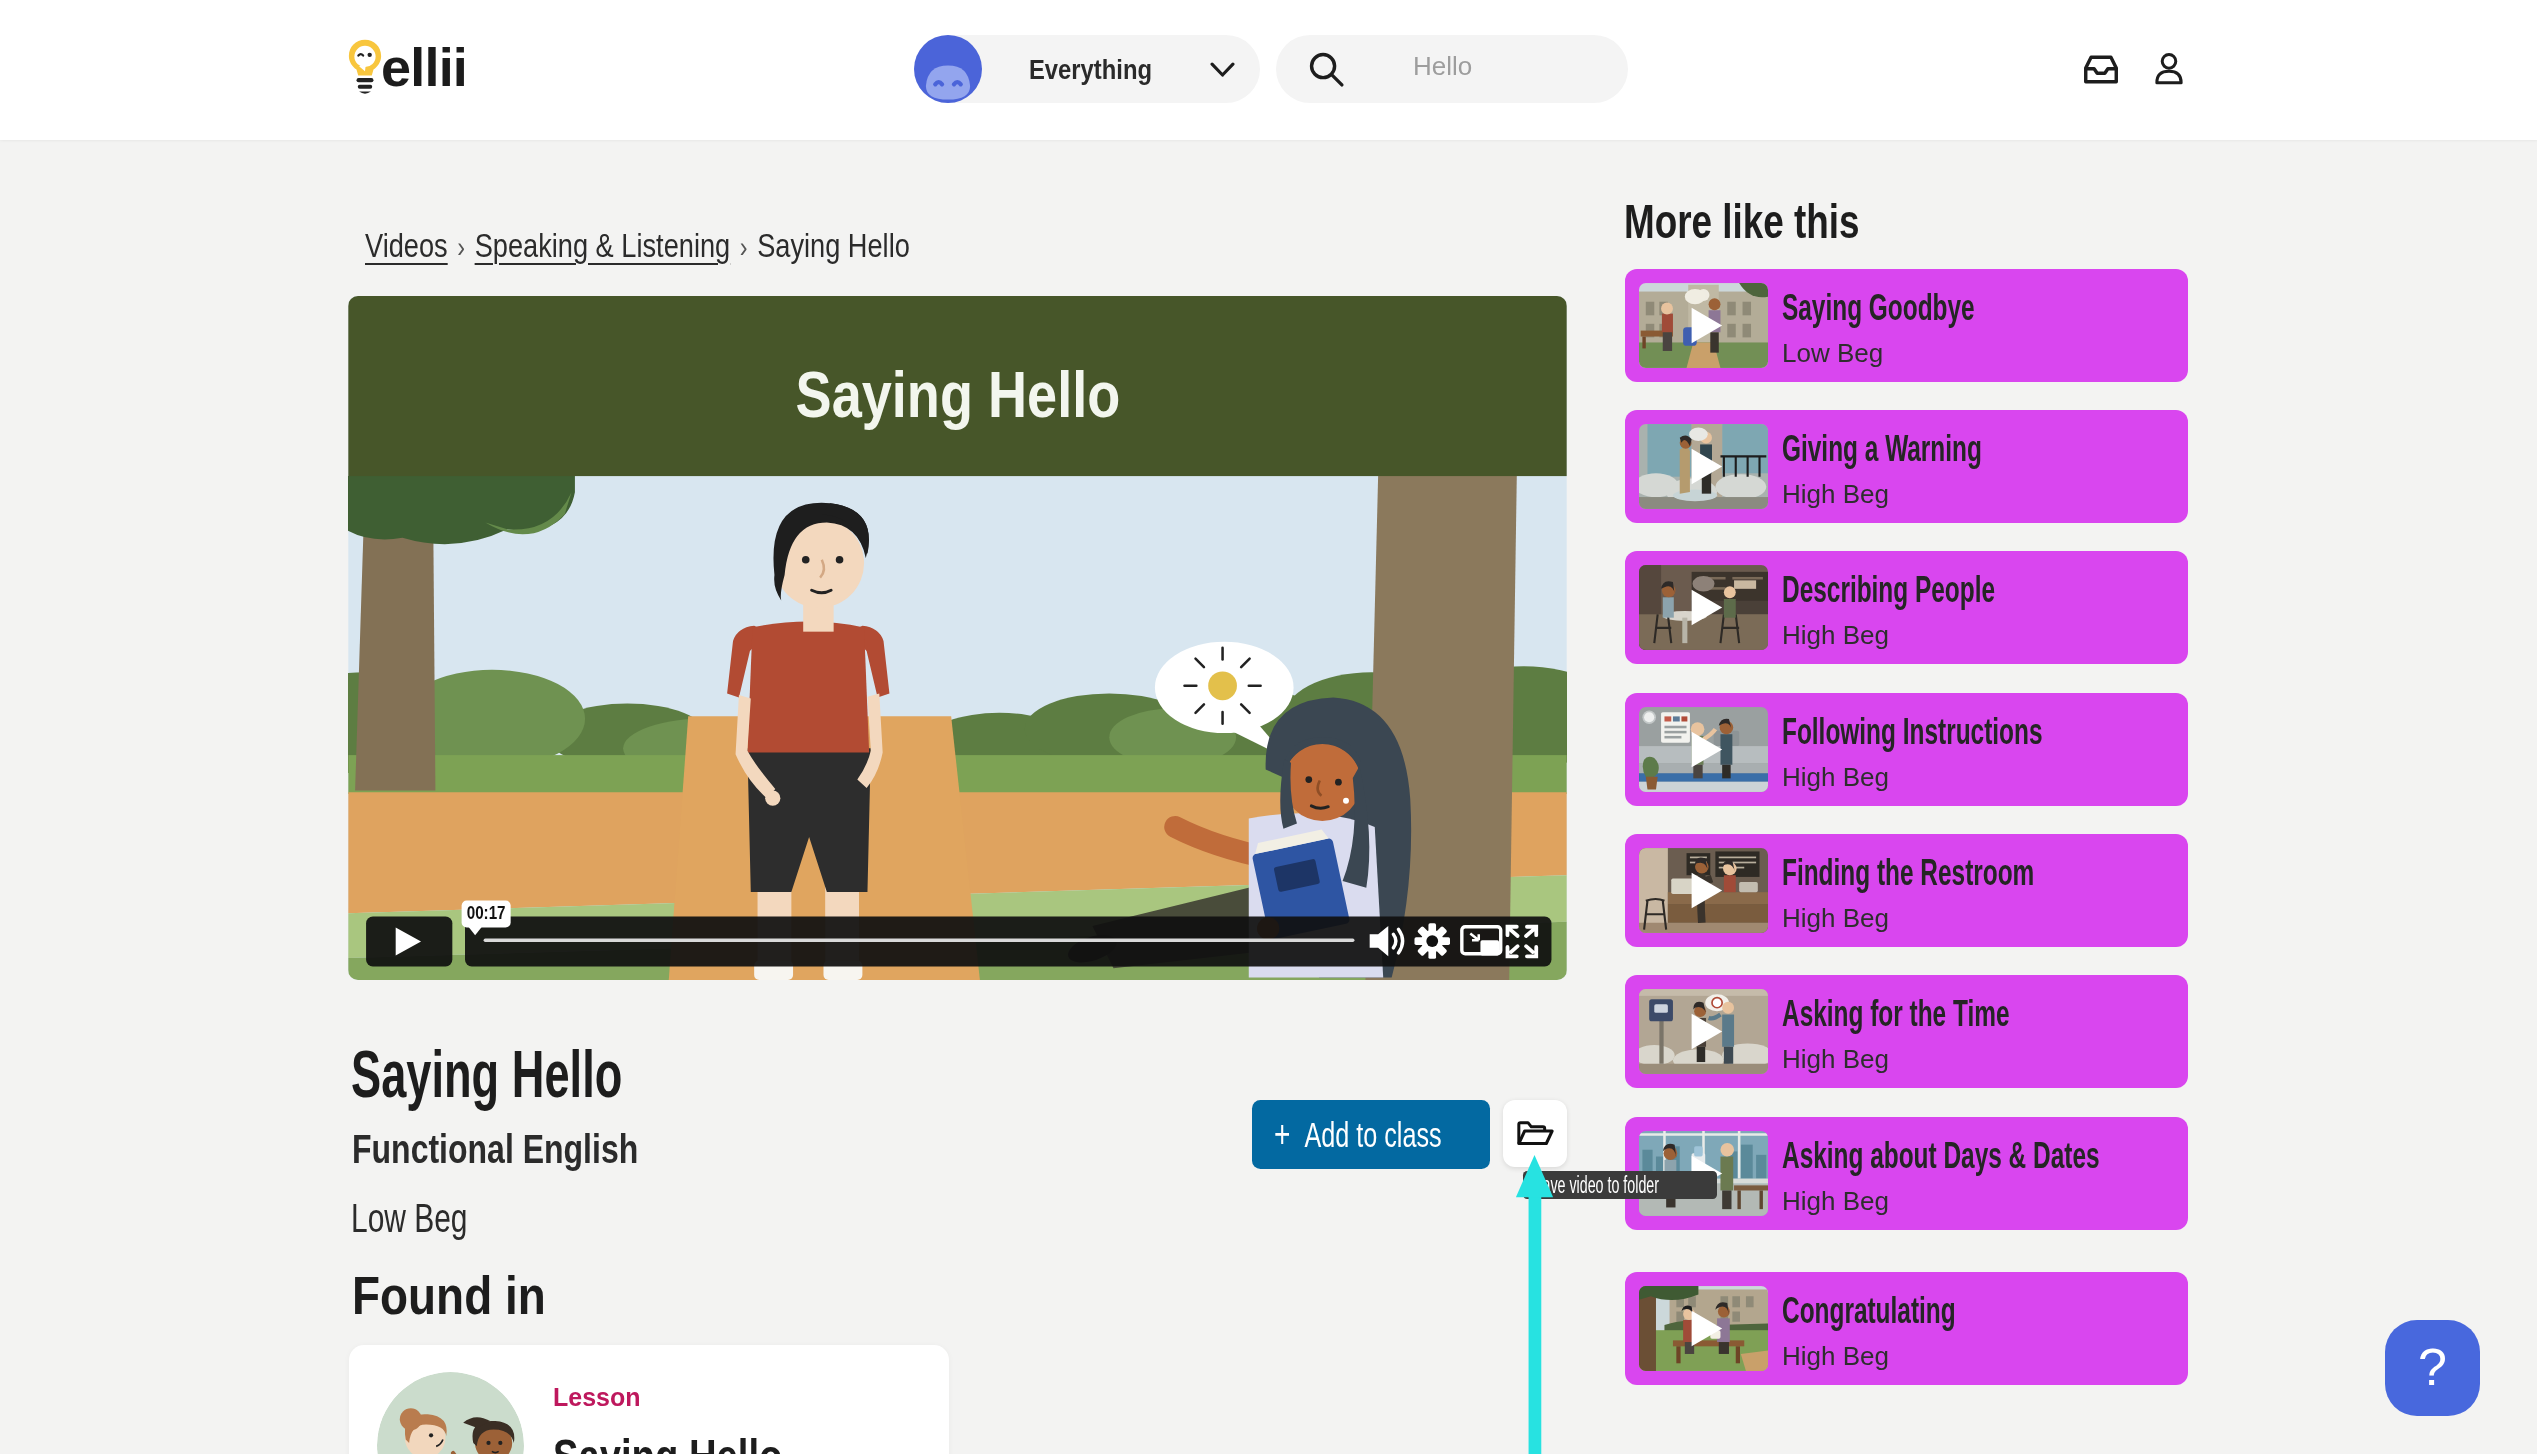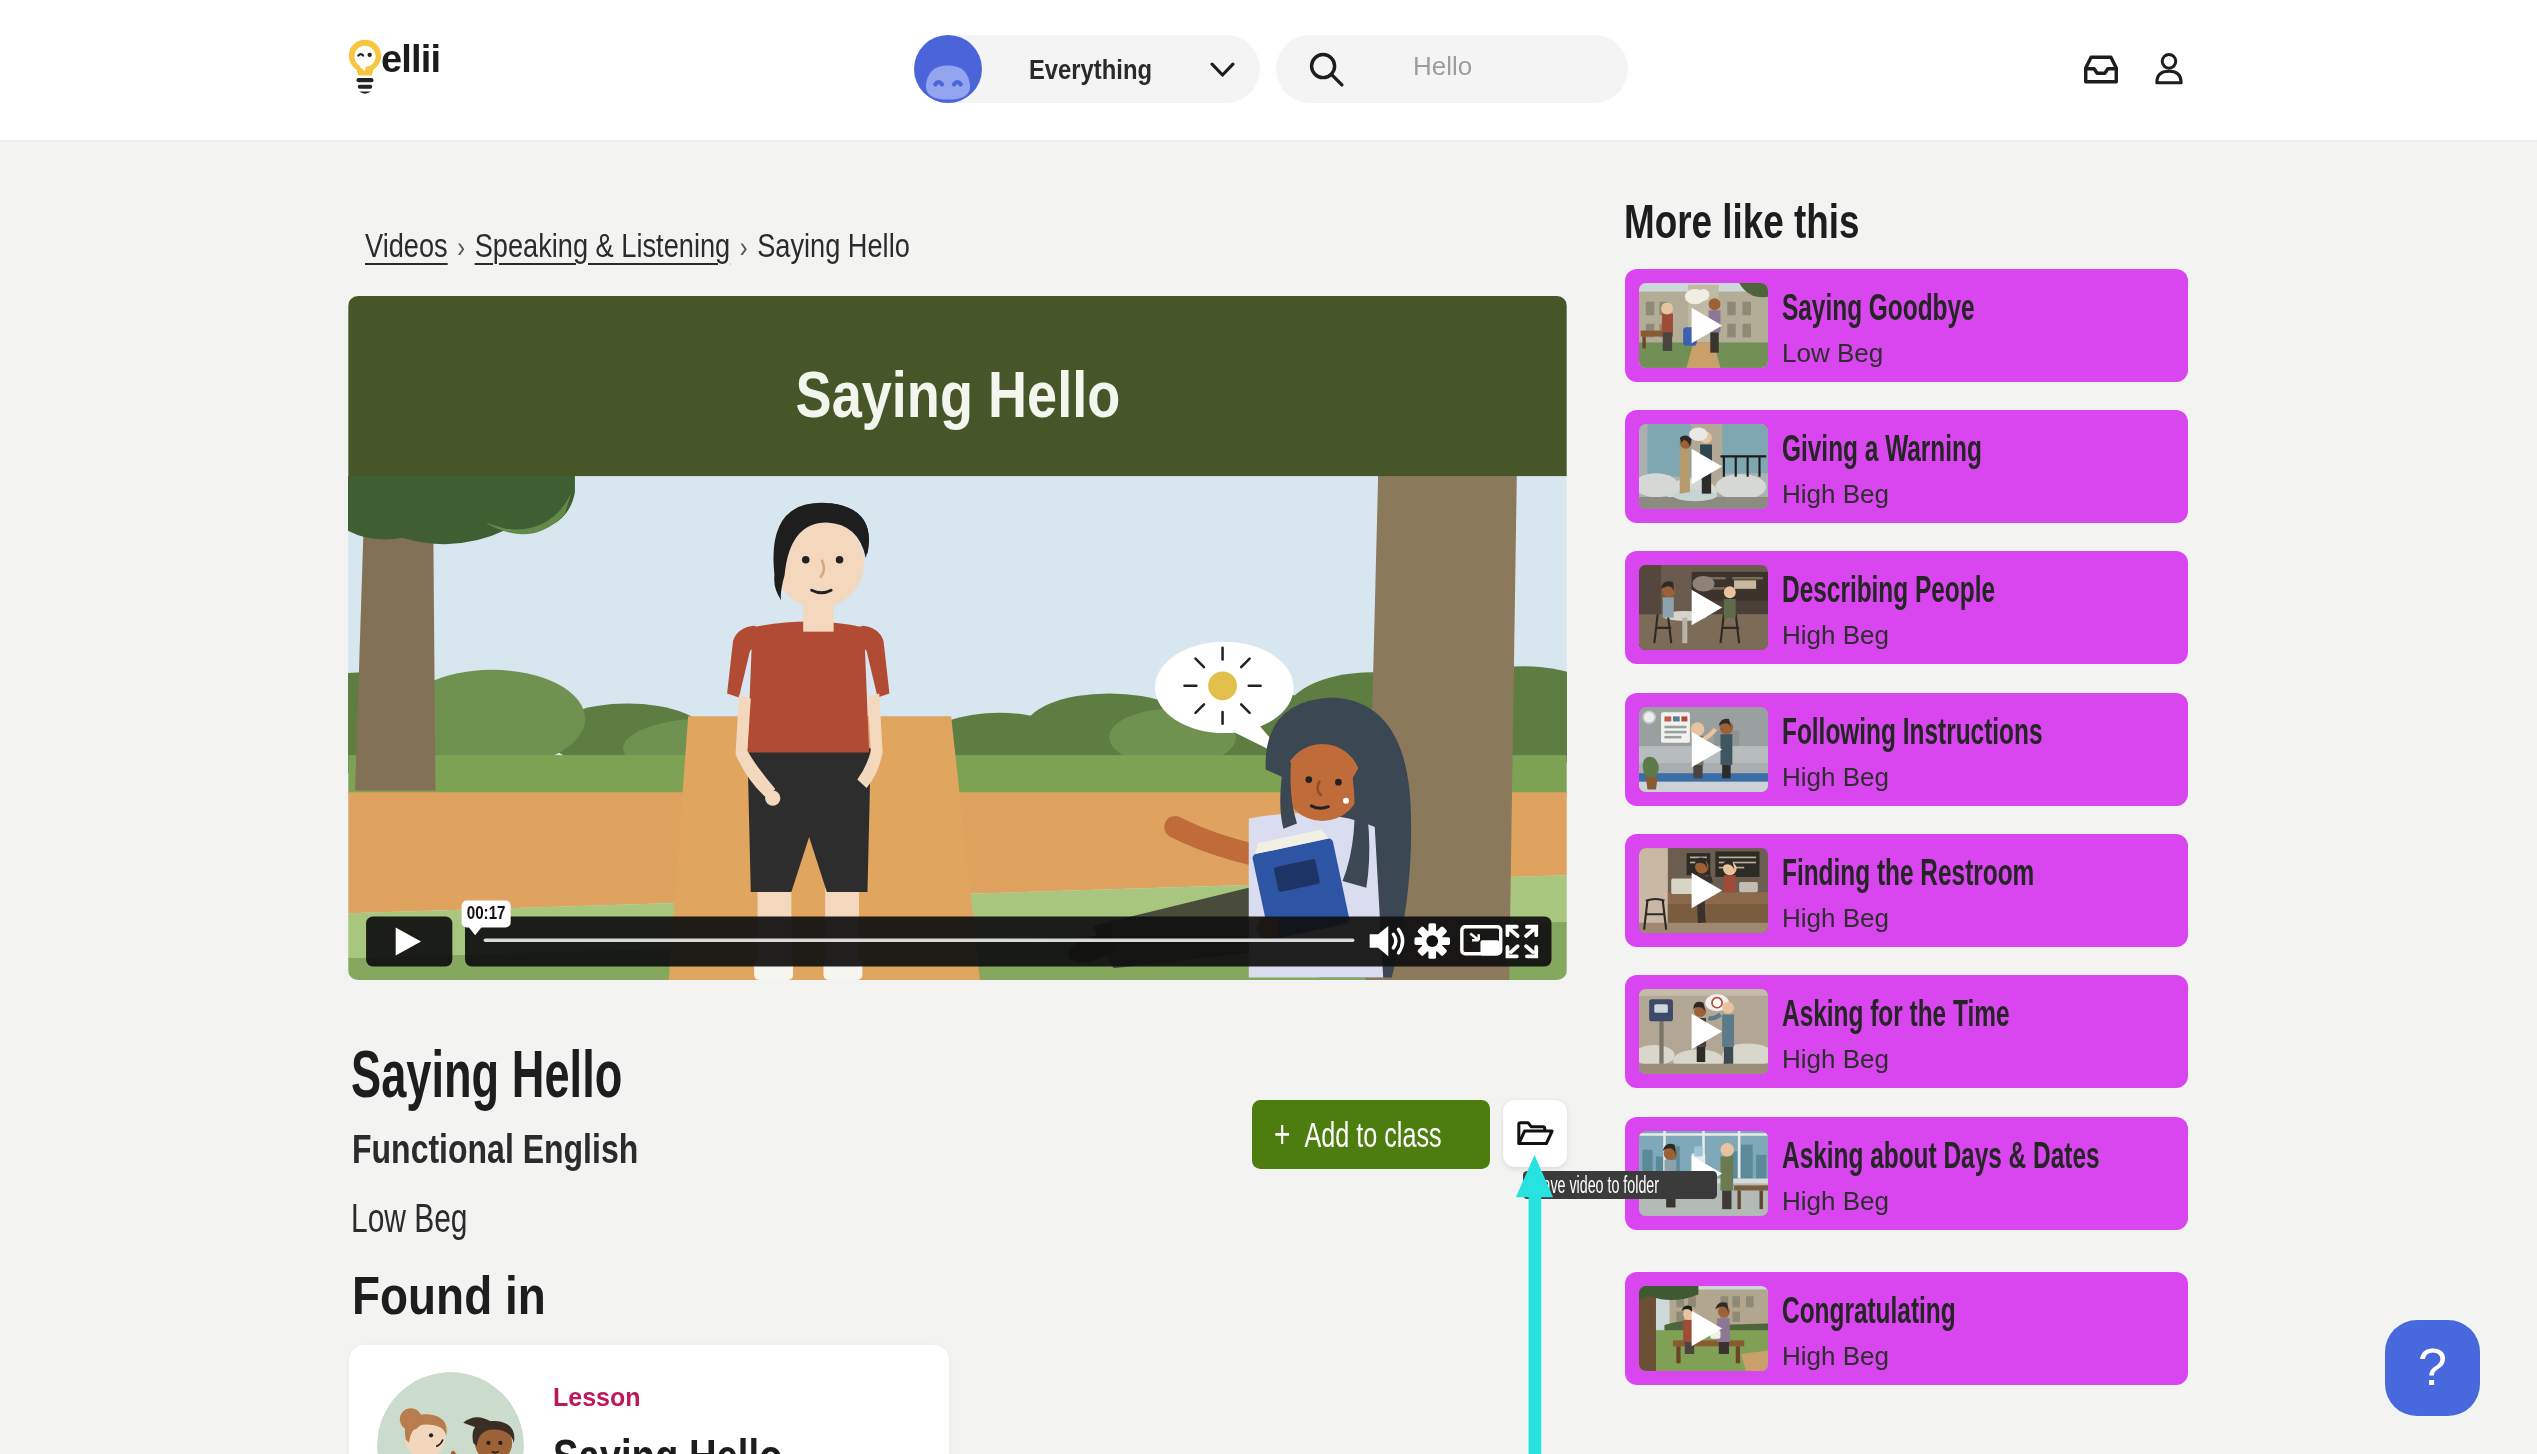--- a/index.html
+++ b/index.html
@@ -1,36 +1,36 @@
 <!DOCTYPE html>
 <html style="font-size:13.5px"><head>
 <meta charset="utf-8">
 <style>
   * { margin:0; padding:0; box-sizing:border-box; }
   html,body { width:2538px; height:1454px; overflow:hidden; }
   body { font-family:"Liberation Sans", sans-serif; background:#f3f3f2; position:relative; }
   .abs { position:absolute; }
   .header { position:absolute; left:0; top:0; width:2538px; height:140px; background:#ffffff; box-shadow:0 0.8px 3.4px rgba(0,0,0,0.08); }
-  .logo-text { position:absolute; left:381px; top:40px; font-size:38px; line-height:1; font-weight:bold; color:#1c1c1c; letter-spacing:-0.8px; }
+  .logo-text { position:absolute; left:381px; top:40px; font-size:54px; line-height:1; font-weight:bold; color:#1c1c1c; letter-spacing:-0.8px; }
   .pill { position:absolute; top:35px; height:68px; background:#f4f4f4; border-radius:34px; }
   .everything-txt { position:absolute; left:1029px; top:56px; font-size:28px; line-height:1; font-weight:bold; color:#2a2a2a; transform:scaleX(0.85); transform-origin:0 0; }
   .search-txt { position:absolute; left:1413px; top:53px; font-size:26px; line-height:1; color:#9d9d9d; }
   .crumbs { position:absolute; left:365px; top:228px; font-size:34px; line-height:1; color:#2b2b2b; white-space:nowrap; transform:scaleX(0.80); transform-origin:0 0; }
   .crumbs a { color:#2b2b2b; text-decoration:underline; text-underline-offset:6px; text-decoration-thickness:1.7px; }
   .crumbs .sep { color:#555; padding:0 12px; font-size:29px; }
   .video { position:absolute; left:348px; top:296px; width:1219px; height:684px; border-radius:10px; overflow:hidden; }
   h1.title { position:absolute; left:351px; top:1041px; font-size:66px; line-height:1; font-weight:bold; color:#1d1d1d; transform:scaleX(0.685); transform-origin:0 0; white-space:nowrap; }
   .func { position:absolute; left:352px; top:1129px; font-size:40px; line-height:1; font-weight:bold; color:#2b2b2b; transform:scaleX(0.80); transform-origin:0 0; white-space:nowrap; }
   .lowbeg { position:absolute; left:351px; top:1198px; font-size:41px; line-height:1; color:#2b2b2b; transform:scaleX(0.73); transform-origin:0 0; }
   .foundin { position:absolute; left:352px; top:1268px; font-size:54px; line-height:1; font-weight:bold; color:#1d1d1d; transform:scaleX(0.85); transform-origin:0 0; }
   .fcard { position:absolute; left:349px; top:1345px; width:600px; height:220px; background:#fff; border-radius:15px; box-shadow:0 1.7px 6.8px rgba(0,0,0,0.04); }
   .fcircle { position:absolute; left:377px; top:1372px; width:147px; height:147px; border-radius:50%; overflow:hidden; }
   .lesson-lbl { position:absolute; left:553px; top:1385px; font-size:25px; line-height:1; font-weight:bold; color:#be185d; }
   .lesson-title { position:absolute; left:553px; top:1432px; font-size:49px; line-height:1; font-weight:bold; color:#1d1d1d; transform:scaleX(0.78); transform-origin:0 0; }
-  .addbtn { position:absolute; left:1252px; top:1100px; width:238px; height:69px; background:#4d7c0f; border-radius:8.5px; color:#fff; font-size:35px; white-space:nowrap; }
+  .addbtn { position:absolute; left:1252px; top:1100px; width:238px; height:69px; background:#0369a1; border-radius:8.5px; color:#fff; font-size:35px; white-space:nowrap; }
   .addbtn .inner { position:absolute; left:22px; top:0; line-height:67px; transform:scaleX(0.72); transform-origin:0 50%; }
   .folderbtn { position:absolute; left:1503px; top:1100px; width:64px; height:67px; background:#fff; border-radius:12px; box-shadow:0 1.7px 5px rgba(0,0,0,0.10); }
   .tooltip { position:absolute; left:1523px; top:1171px; width:194px; height:28px; background:#3b3b3b; border-radius:4.2px; color:#fff; font-size:23px; line-height:28px; padding:0 0 0 10px; white-space:nowrap; z-index:40; }
   .tooltip .inner { display:inline-block; transform:scaleX(0.62); transform-origin:0 50%; }
   .arrow { z-index:50; }
   .mlt { position:absolute; left:1624px; top:197px; font-size:49px; line-height:1; font-weight:bold; color:#1d1d1d; transform:scaleX(0.752); transform-origin:0 0; white-space:nowrap; }
   .scard { position:absolute; left:1625px; width:563px; height:113px; background:#d946ef; border-radius:12px; }
   .sthumb { position:absolute; left:13.5px; top:14.4px; width:129px; height:85px; border-radius:6.8px; overflow:hidden; }
   .stitle { position:absolute; left:157px; top:20px; font-size:37px; line-height:1; font-weight:bold; color:#252525; white-space:nowrap; transform:scaleX(0.66); transform-origin:0 0; }
   .ssub { position:absolute; left:157px; top:71px; font-size:26px; line-height:1; color:#2e2e2e; }

